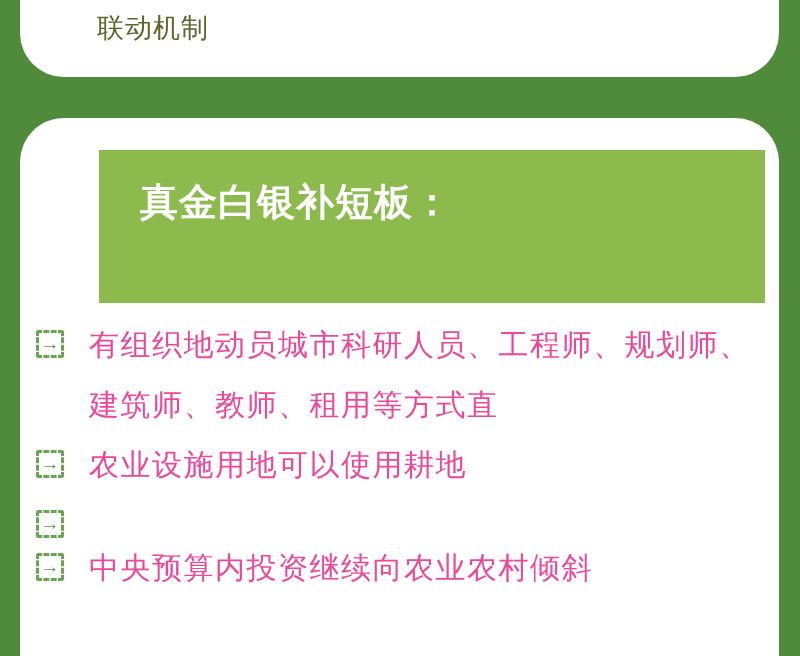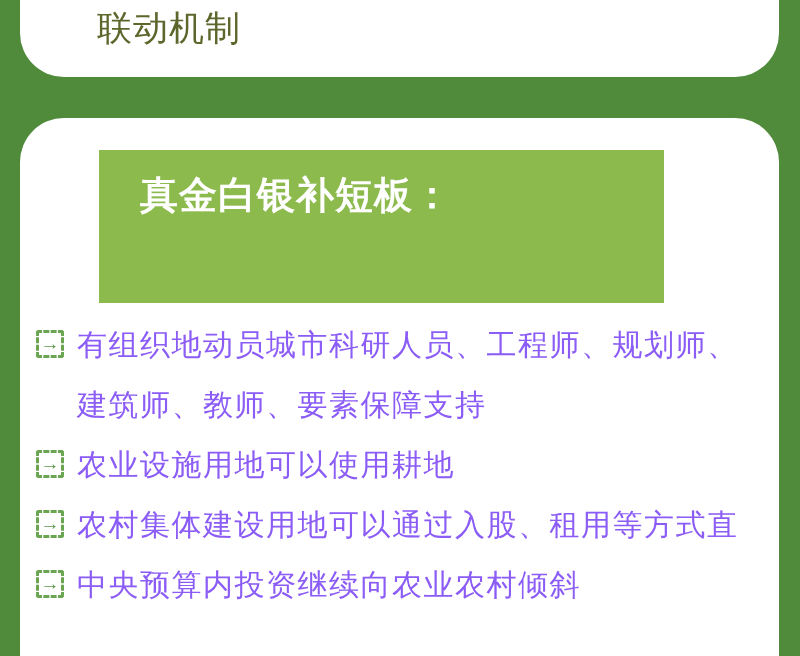--- a/index.html
+++ b/index.html
@@ -21,46 +21,46 @@
     top: -50px;
     width: 759px;
     height: 127px;          
     background: #ffffff;
     border-radius: 44px;
   }
   .top-title {
     position: absolute;
     left: 77px;             
     top: 56px;              
-    font-size: 35px;
+    font-size: 27px;
     line-height: 44px;
     font-weight: 500;
     color: #5d672c;
     letter-spacing: 1px;
     white-space: nowrap;
   }
   
   .card-main {
     position: absolute;
     left: 20px;
     top: 118px;
     width: 759px;
     height: 538px;
     background: #ffffff;
     border-radius: 44px 44px 0 0;
   }
   .header-block {
     position: absolute;
     left: 79px;             
     top: 32px;              
-    width: 565px;
+    width: 666px;
     height: 153px;
     background: #8cba4d;
     box-sizing: border-box;
-    padding: 17px 0 0 41px; 
+    padding: 24px 0 0 41px; 
   }
   .header-line {
     color: #ffffff;
     font-size: 38px;
     line-height: 57px;
     font-weight: 700;
     letter-spacing: 1px;
     white-space: nowrap;
   }
   
@@ -93,23 +93,24 @@
     font-weight: 700;
     line-height: 1;
     transform: translateY(-1px);
   }
   .item-text {
     flex: 1 1 auto;
   }
   .line {
     font-size: 30px;
     line-height: 60px;
-    color: #8b5cf6;
+    color: #ec4899;
     letter-spacing: 1.5px;
     white-space: nowrap;
+    margin-left: 12px;
   }
 </style>
 </head>
 <body>
 
 <div class="card-top">
   <div class="top-title">联动机制</div>
 </div>
 
 <div class="card-main">
@@ -119,39 +120,38 @@
   </div>
 
   <div class="list">
 
     <div class="item">
       <span class="bullet-icon">
         <span class="bullet-arrow">→</span>
       </span>
       <div class="item-text">
         <div class="line">有组织地动员城市科研人员、工程师、规划师、</div>
-        <div class="line">建筑师、教师、要素保障支持</div>
+        <div class="line">建筑师、教师、租用等方式直</div>
       </div>
     </div>
 
     <div class="item">
       <span class="bullet-icon">
         <span class="bullet-arrow">→</span>
       </span>
       <div class="item-text">
         <div class="line">农业设施用地可以使用耕地</div>
       </div>
     </div>
 
     <div class="item">
       <span class="bullet-icon">
         <span class="bullet-arrow">→</span>
       </span>
       <div class="item-text">
-        <div class="line">农村集体建设用地可以通过入股、租用等方式直</div>
       </div>
     </div>
 
     <div class="item">
       <span class="bullet-icon">
         <span class="bullet-arrow">→</span>
       </span>
       <div class="item-text">
         <div class="line">中央预算内投资继续向农业农村倾斜</div>
       </div>

